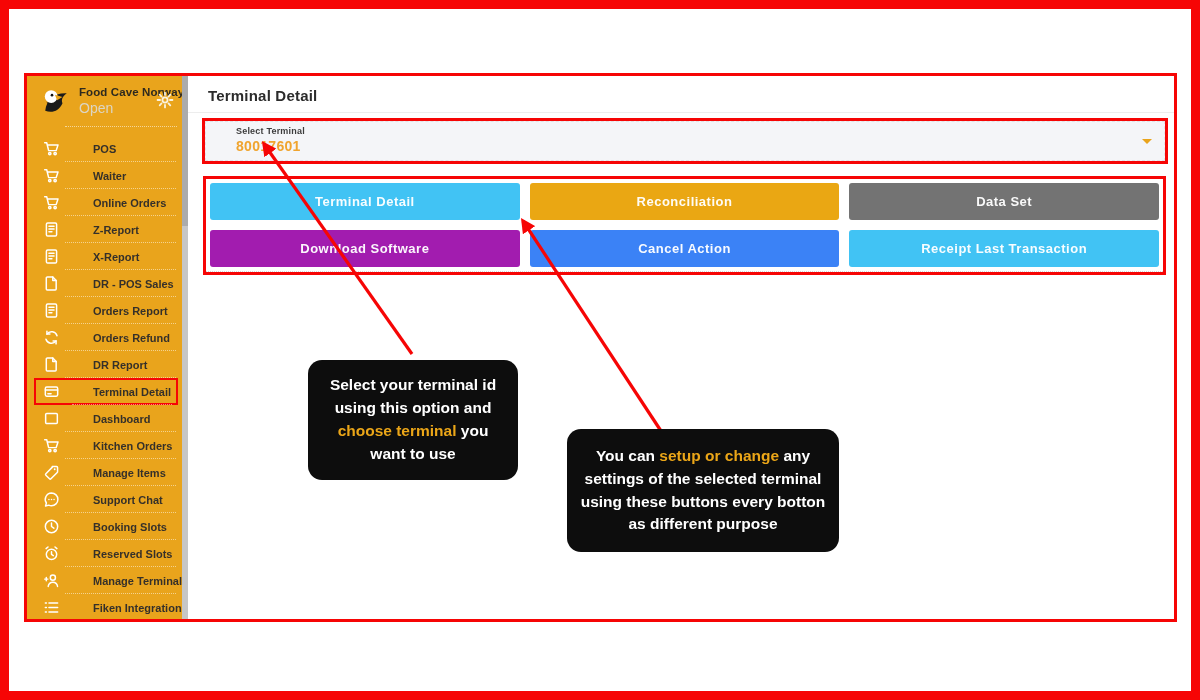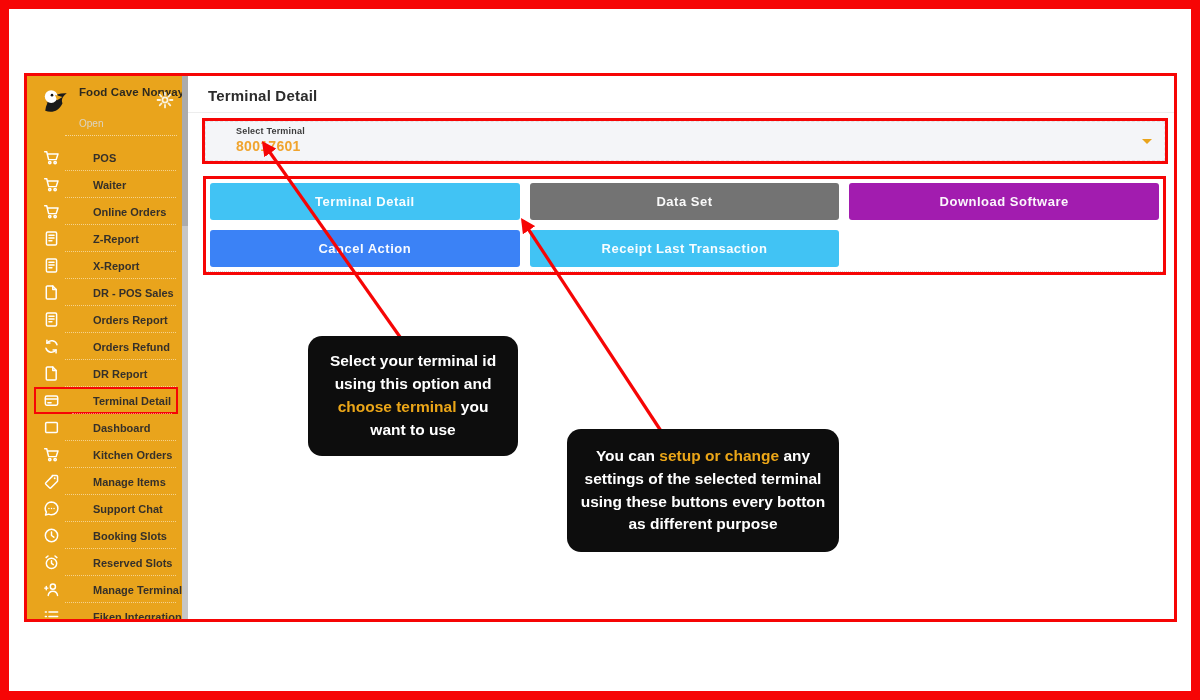--- a/index.html
+++ b/index.html
@@ -18,21 +18,21 @@
 
   .app-window{position:absolute;left:24px;top:73px;width:1153px;height:549px;
     border:3px solid var(--red);background:#fff;display:flex;overflow:hidden;}
 
   
   .sidebar{width:155px;background:var(--amber);flex:0 0 155px;display:flex;flex-direction:column;}
   .brand{display:flex;align-items:flex-start;gap:5px;padding:7px 8px 2px 10px;}
   .brand-logo{width:37px;height:37px;flex:0 0 37px;}
   .brand-text{flex:1;padding-top:3px;min-width:0;}
   .brand-name{font-size:11.5px;font-weight:700;color:#2E2A1F;letter-spacing:.1px;white-space:nowrap;}
-  .brand-status{font-size:10px;color:#DCD5C4;margin-top:20px;}
+  .brand-status{font-size:14px;color:#DCD5C4;margin-top:2px;}
   .gear{width:18px;height:18px;color:#FAF3DF;margin-top:8px;cursor:pointer;}
   .brand-sep{border-top:1px dotted rgba(255,255,255,.55);margin:4px 5px 0 38px;}
 
   .nav{flex:1;padding-top:8px;}
   .nav-item{height:27px;display:flex;align-items:center;gap:13px;padding:0 8px 0 16px;
     position:relative;cursor:pointer;}
   .nav-item::after{content:"";position:absolute;left:38px;right:6px;bottom:0;
     border-bottom:1px dotted rgba(255,255,255,.5);}
   .nav-icon{width:17px;height:17px;flex:0 0 17px;color:#fff;display:flex;align-items:center;}
   .nav-icon svg{width:17px;height:17px;}
@@ -58,21 +58,21 @@
   .action-grid{display:grid;grid-template-columns:repeat(3,1fr);gap:10px 10px;
     padding:4px 4px;border-bottom:1px dotted #D6D6D6;}
   .action-btn{height:37px;border:none;border-radius:3px;color:rgba(255,255,255,.96);
     font-family:inherit;font-size:13px;font-weight:600;letter-spacing:.5px;cursor:pointer;}
 
   
   .callout{position:absolute;background:var(--tt);color:#fff;border-radius:14px;
     display:flex;align-items:center;justify-content:center;text-align:center;
     font-weight:700;font-size:15.5px;line-height:1.47;padding:12px 12px;z-index:6;}
   .callout .hl{color:var(--hl);}
-  #callout-1{left:308px;top:336px;width:210px;height:120px;}
+  #callout-1{left:308px;top:360px;width:210px;height:120px;}
   #callout-2{left:567px;top:429px;width:272px;height:123px;}
 
   .arrows{position:absolute;inset:0;width:1200px;height:700px;z-index:5;pointer-events:none;}
   .arrows line{stroke:var(--red);stroke-width:3.2;}
   .arrows .ah{fill:var(--red);}
 </style>
 </head>
 <body>
 
 <div class="app-window">
@@ -285,20 +285,21 @@
       <div class="select-box">
         <div class="select-label">Select Terminal</div>
         <div class="select-value">80017601</div>
         <div class="select-caret"></div>
       </div>
     </div>
 
     <div class="buttons-annotated">
       <div class="action-grid">
           <button class="action-btn" style="background: rgb(65, 195, 244);">Terminal Detail</button>
+          <button class="action-btn" style="background: rgb(234, 167, 19);">Reconciliation</button>
           <button class="action-btn" style="background: #737373;">Data Set</button>
           <button class="action-btn" style="background: #a21caf;">Download Software</button>
           <button class="action-btn" style="background: #3b82f6;">Cancel Action</button>
           <button class="action-btn" style="background: rgb(65, 195, 244);">Receipt Last Transaction</button>
         </div>
     </div>
   </div>
 </div>
 
 <div class="callout" id="callout-1">

